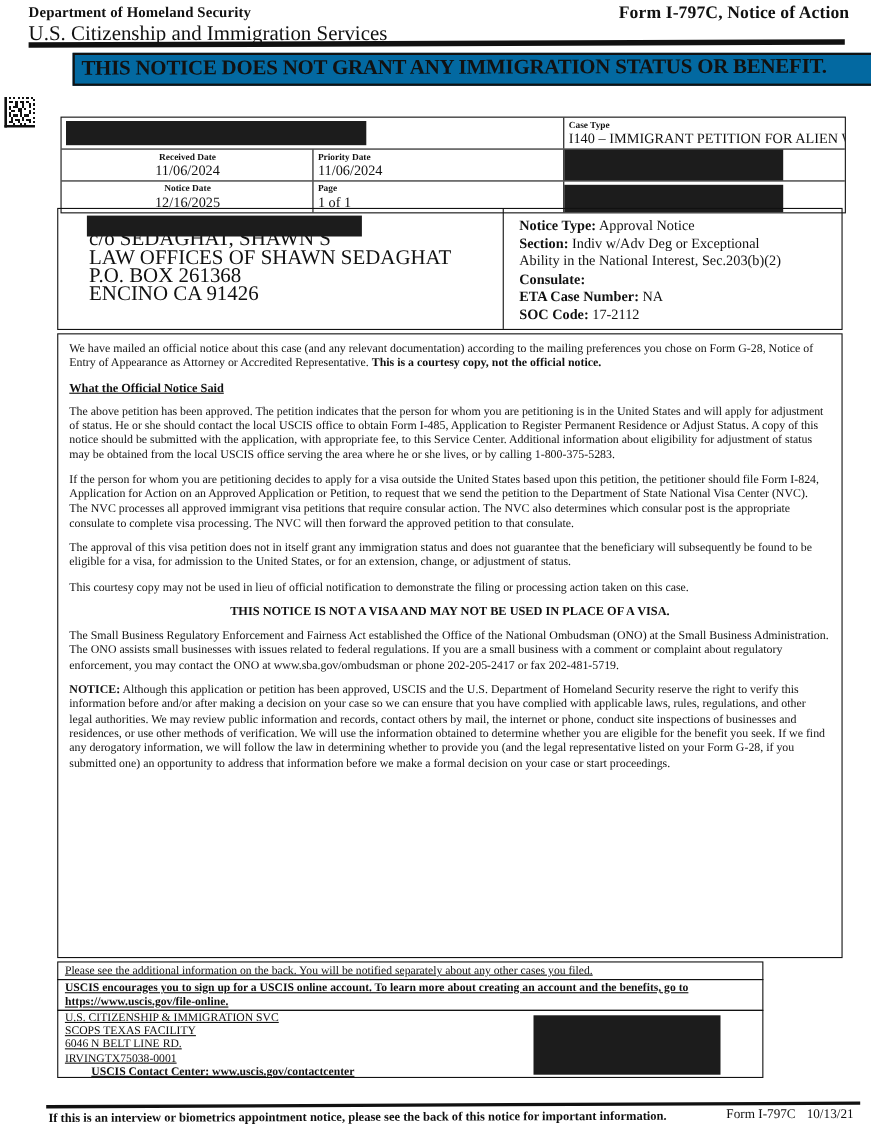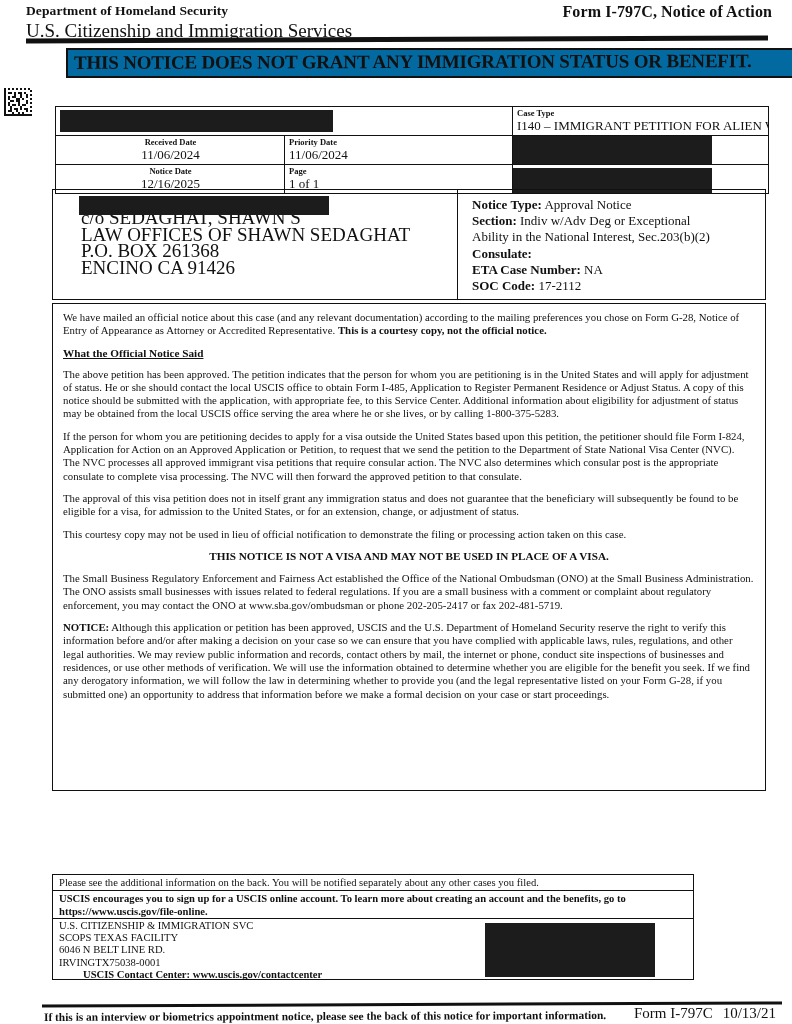--- a/index.html
+++ b/index.html
@@ -165,21 +165,21 @@
     font-size: 13px;
     line-height: 16.2px;
     white-space: nowrap;
   }
   .det-line b { font-weight: bold; }
 
   
   .bodybox {
     position: absolute;
     left: 52px; top: 303px;
-    width: 714px; height: 488px;
+    width: 714px; height: 568px;
     border: 1.5px solid #111;
     box-sizing: border-box;
     padding: 7px 10px 0 10px;
     overflow: hidden;
   }
   .p {
     font-size: 10.8px;
     line-height: 13.3px;
     text-align: left;
     margin: 0 0 9px 0;
@@ -200,20 +200,21 @@
   }
 
   
   .lowbox {
     position: absolute;
     left: 52px;
     width: 642px;
     border: 1.5px solid #111;
     box-sizing: border-box;
     overflow: hidden;
+    text-decoration: underline;
   }
   .lb1 { top: 874px; height: 17px; padding: 1px 6px; }
   .lb2 { top: 890px; height: 29px; padding: 1px 6px; }
   .lb3 { top: 918px; height: 62px; padding: 1px 6px; }
   .lb-text {
     font-size: 10.6px;
     line-height: 13.4px;
   }
   .lb-text.bold { font-weight: bold; }
   .sc-line {
@@ -241,21 +242,21 @@
     position: absolute;
     left: 44px; top: 1010px;
     font-size: 11.4px;
     font-weight: bold;
     white-space: nowrap;
     transform: skewY(-0.2deg);
   }
   .foot-right {
     position: absolute;
     right: 16px; top: 1005px;
-    font-size: 15px;
+    font-size: 12px;
     white-space: nowrap;
   }
   .foot-right .gap { display: inline-block; width: 10px; }
 </style>
 </head>
 <body>
 
 <div class="page">
 
   <div class="masthead">

